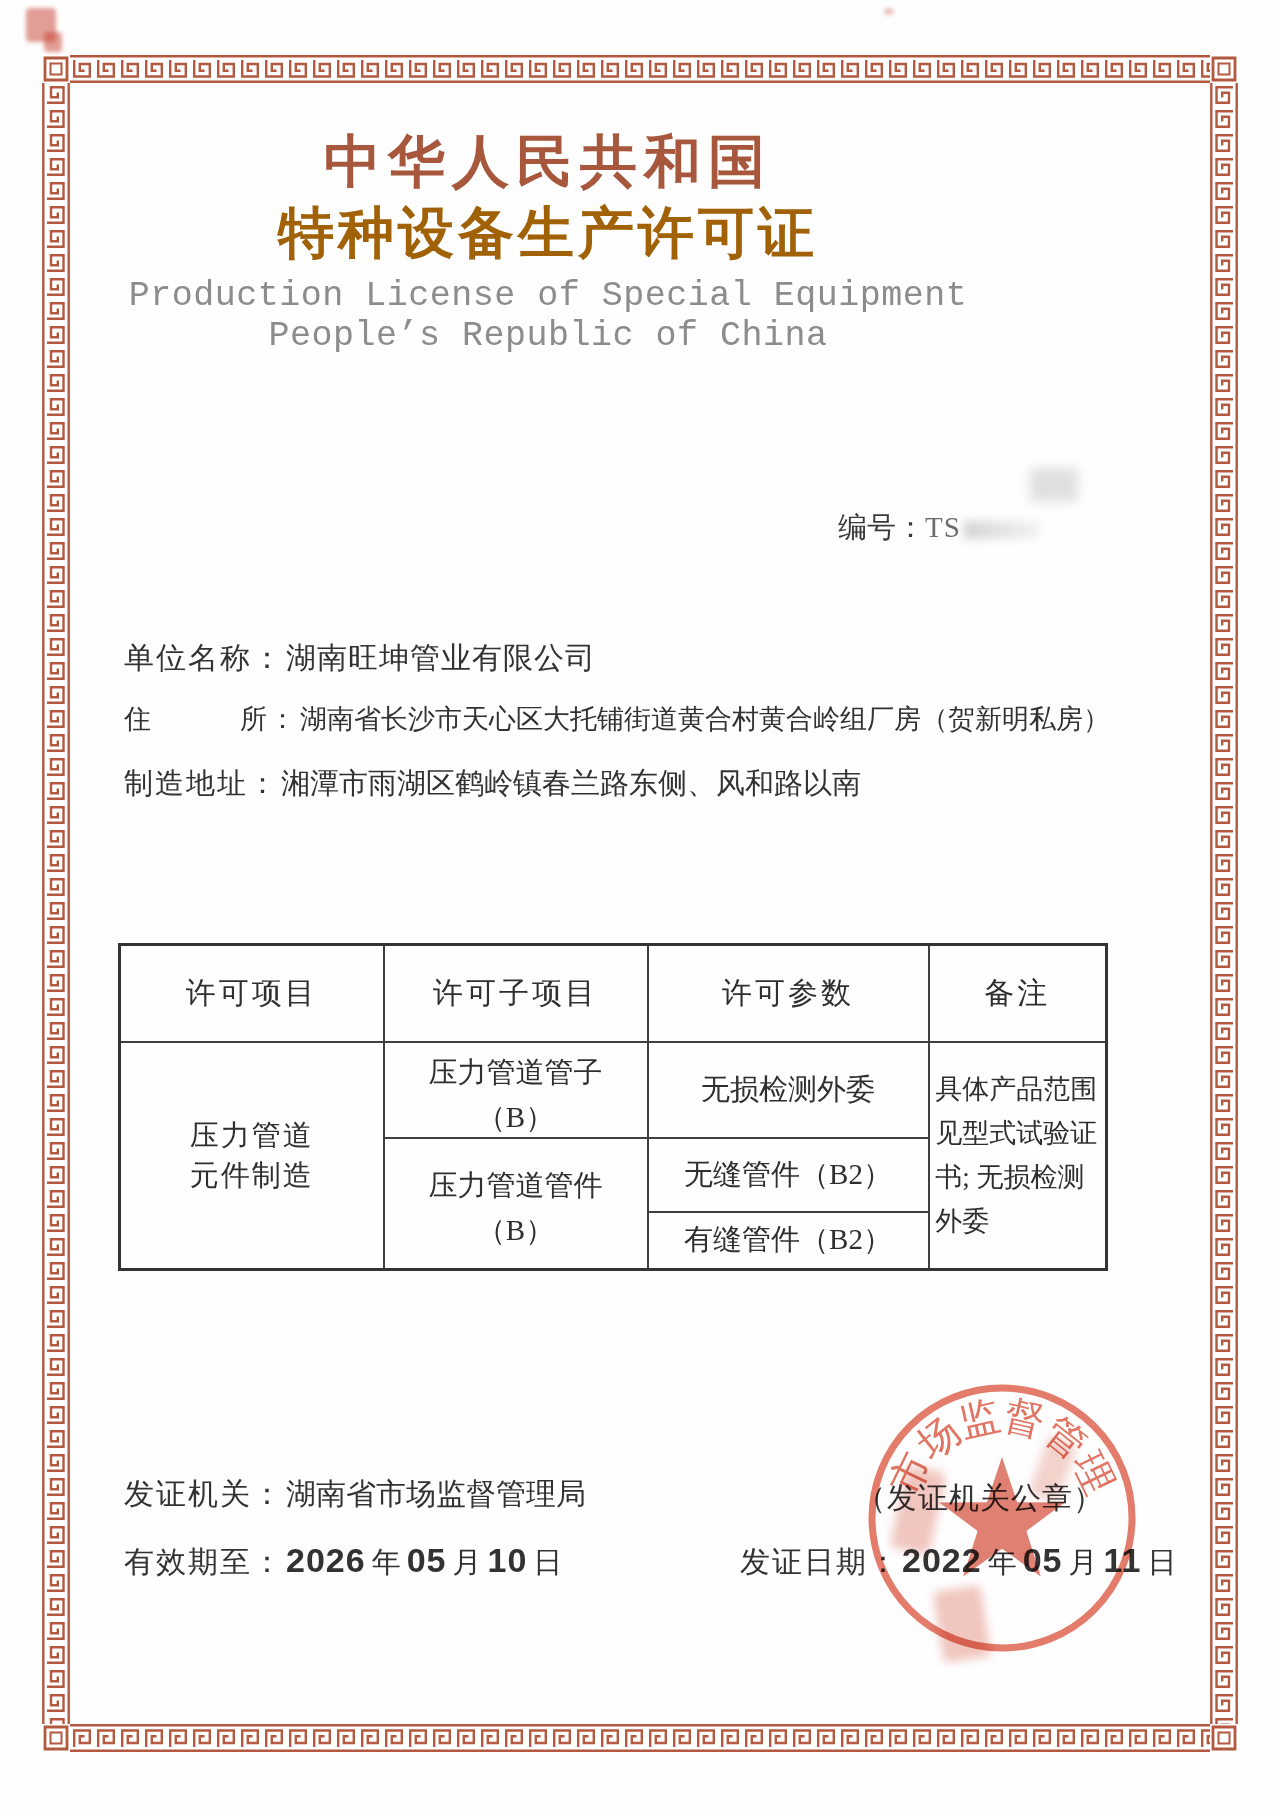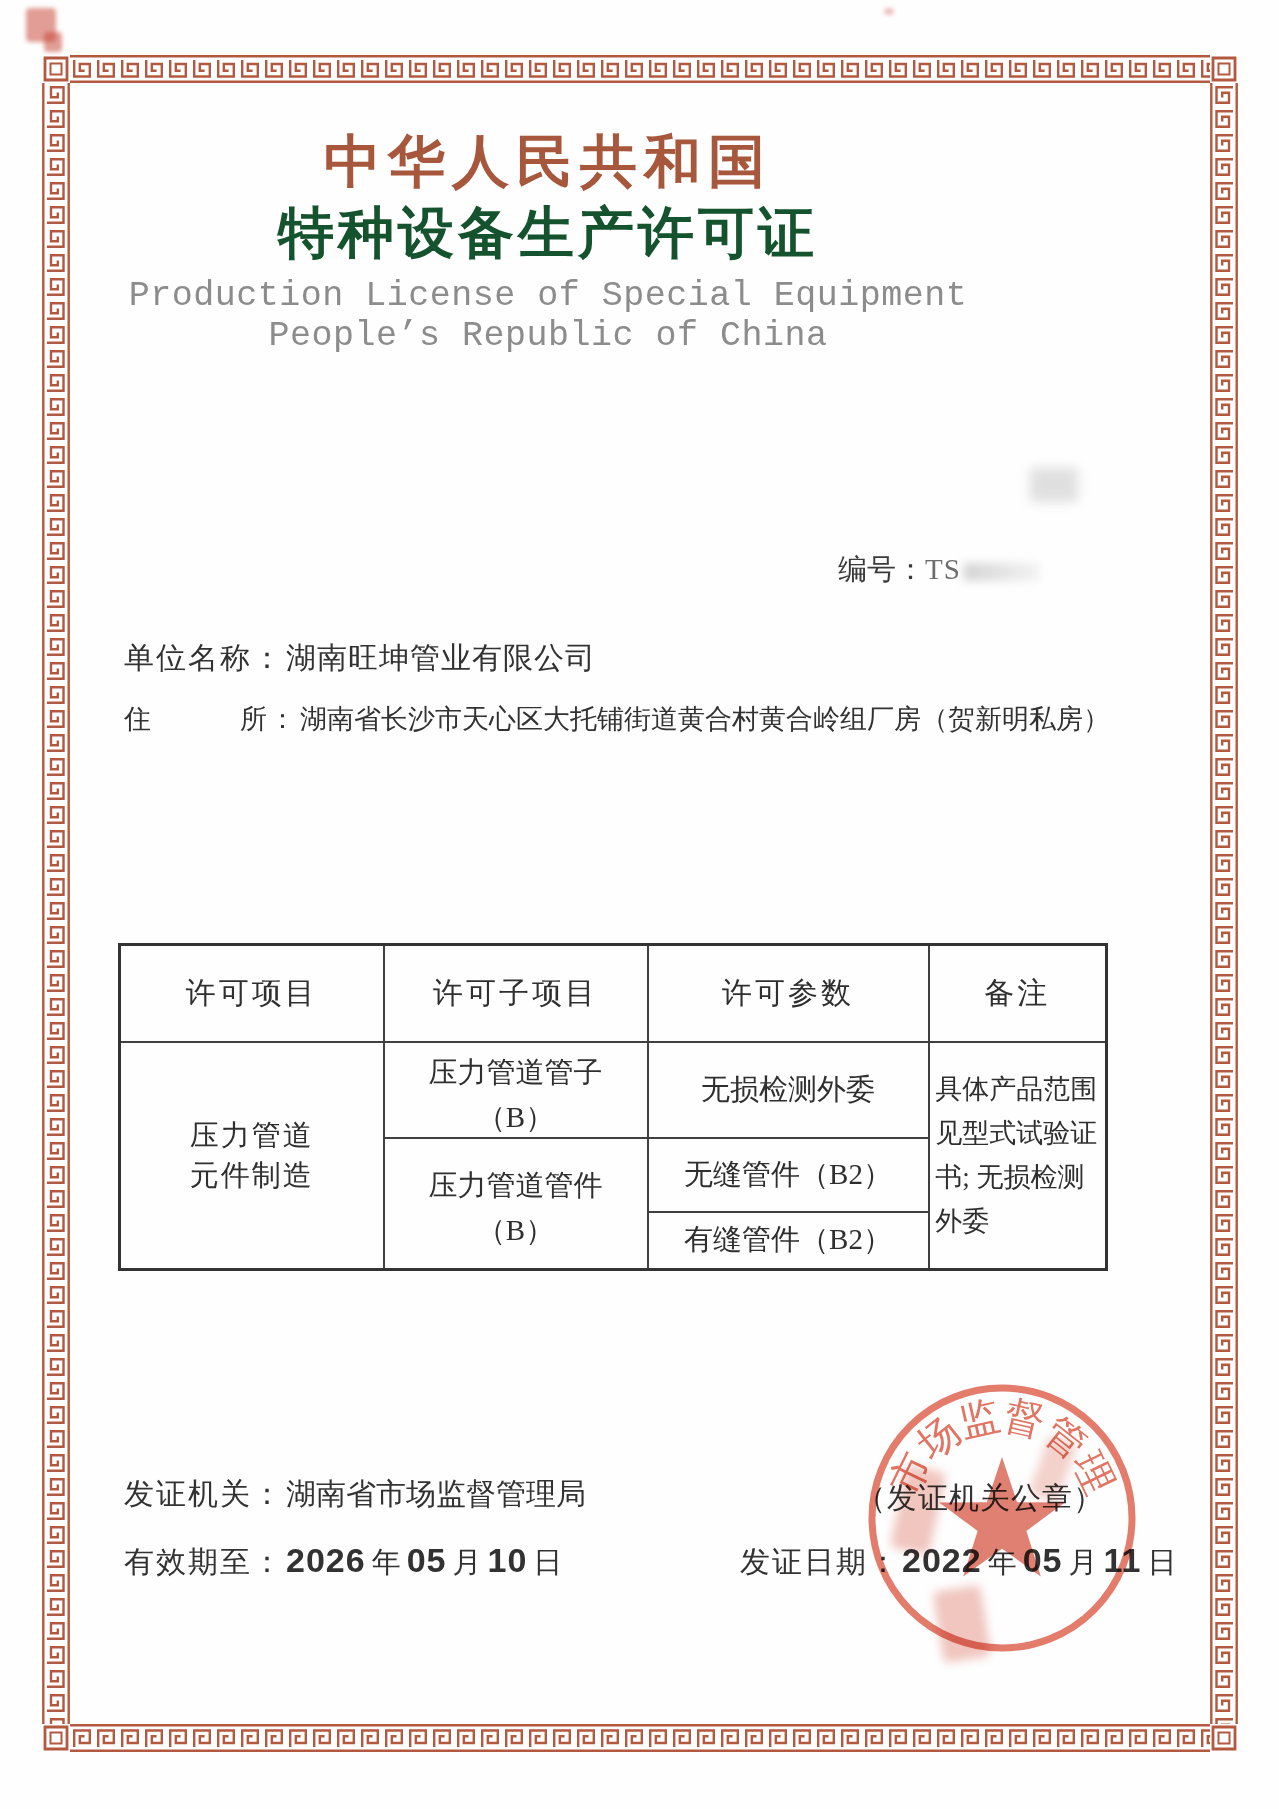--- a/index.html
+++ b/index.html
@@ -17,21 +17,21 @@
   .bs-right{right:0;top:28px;}
   .cor-tl{left:0;top:0;} .cor-tr{right:0;top:0;}
   .cor-bl{left:0;bottom:0;} .cor-br{right:0;bottom:0;}
   
   .titles{position:absolute;left:42px;top:126px;width:1012px;text-align:center;z-index:2;}
   .t-cn1{font-family:"DejaVu Sans","Liberation Sans",sans-serif;font-weight:700;font-size:57px;letter-spacing:7px;line-height:70px;}
   .t-cn2{font-family:"DejaVu Sans","Liberation Sans",sans-serif;font-weight:700;font-size:56px;letter-spacing:4px;line-height:70px;margin-top:2px;}
   .t-en{font-size:35px;line-height:40px;letter-spacing:0.5px;font-family:Liberation Mono, monospace;}
   .t-en1{margin-top:8px;}
   
-  .serial{position:absolute;left:838px;top:550px;font-size:29px;z-index:2;white-space:nowrap;color:#3a3a3a;}
+  .serial{position:absolute;left:838px;top:508px;font-size:29px;z-index:2;white-space:nowrap;color:#3a3a3a;}
   .serial .val{opacity:.8;color:#4a4a4a;letter-spacing:1px;}
   .smudge{display:inline-block;width:76px;height:18px;vertical-align:middle;margin-left:3px;
     background:linear-gradient(90deg,rgba(130,130,130,.35),rgba(170,170,170,.12));filter:blur(5px);}
   .redact{position:absolute;left:1030px;top:468px;width:48px;height:34px;background:#c6c6c6;opacity:.55;filter:blur(6px);z-index:2;}
   
   .row{position:absolute;left:124px;white-space:nowrap;z-index:2;}
   .row .lbl{letter-spacing:2px;margin-right:2px;}
   .r-company{top:638px;font-size:30px;letter-spacing:1px;}
   .r-address{top:701px;font-size:27px;}
   .r-mfg{top:764px;font-size:29px;}
@@ -335,35 +335,38 @@
     <svg class="cor-bl" id="cor-bl" width="28" height="28">
         <use href="#cor"></use>
       </svg>
     <svg class="cor-br" id="cor-br" width="28" height="28">
         <use href="#cor"></use>
       </svg>
   </div>
 
   <div class="titles">
     <div class="t-cn1" style="color: rgb(167, 87, 60);">中华人民共和国</div>
-    <div class="t-cn2" style="color: #14532d;">特种设备生产许可证</div>
+    <div class="t-cn2" style="color: #a16207;">特种设备生产许可证</div>
     <div class="t-en t-en1" style="color: rgb(140, 140, 140);">Production License of Special Equipment</div>
     <div class="t-en" style="color: rgb(140, 140, 140);">People’s Republic of China</div>
   </div>
 
   <div class="serial">
     <span>编号：</span><span class="val">TS</span><span class="smudge"></span>
   </div>
   <div class="redact"></div>
 
   <div class="row r-company">
     <span class="lbl">单位名称：</span><span>湖南旺坤管业有限公司</span>
   </div>
   <div class="row r-address">
     <span class="lbl">住　　　所：</span><span>湖南省长沙市天心区大托铺街道黄合村黄合岭组厂房（贺新明私房）</span>
+  </div>
+  <div class="row r-mfg">
+    <span class="lbl">制造地址：</span><span>湘潭市雨湖区鹤岭镇春兰路东侧、风和路以南</span>
   </div>
 
   <table class="lic">
     <colgroup>
         <col style="width:264px">
         <col style="width:264px">
         <col style="width:281px">
         <col style="width:178px">
       </colgroup>
     <tbody>

